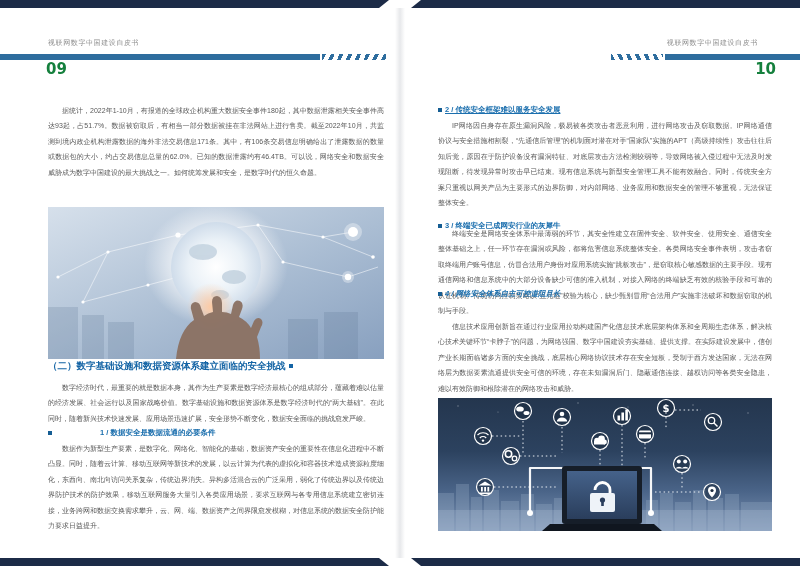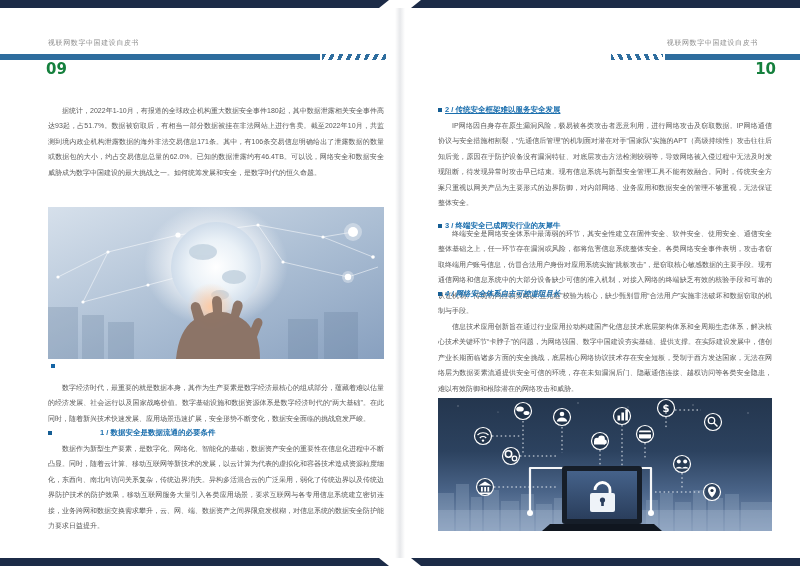--- a/index.html
+++ b/index.html
@@ -127,21 +127,21 @@
       <ellipse cx="155" cy="45" rx="14" ry="8"></ellipse>
         <ellipse cx="186" cy="70" rx="12" ry="7"></ellipse>
       <ellipse cx="172" cy="88" rx="9" ry="5"></ellipse>
     </g>
     <circle cx="163" cy="100" r="24" fill="url(#warm)"></circle>
     <path fill="#8b7263" opacity="0.97" d="M128,152 C130,132 136,120 146,113 L143,102 Q142,96 147,95 Q152,95 153,101 L156,109 Q160,106 165,105 L164,95 Q164,89 169,89 Q174,90 174,96 L174,105 Q179,105 183,107 L185,98 Q187,92 192,94 Q196,96 194,102 L191,110 Q199,114 203,121 L206,114 Q209,109 213,112 Q216,115 213,120 L209,130 Q212,140 212,152 Z"></path>
   </svg>
 </div>
 
 <div class="sec-hd">
-  <span class="sq"></span>
+  <span>（二）数字基础设施和数据资源体系建立面临的安全挑战</span><span class="sq"></span>
 </div>
 
 <p class="body-text col-l" style="top:380px;">数字经济时代，最重要的就是数据本身，其作为生产要素是数字经济最核心的组成部分，蕴藏着难以估量的经济发展、社会运行以及国家战略价值。数字基础设施和数据资源体系是数字经济时代的“两大基础”。在此同时，随着新兴技术快速发展、应用场景迅速扩展，安全形势不断变化，数据安全面临的挑战愈发严峻。</p>
 
 <div class="sub-hd" style="left:48px;top:428px;gap:48px;">
   <span class="bullet"></span>
   <span>1 / 数据安全是数据流通的必要条件</span>
 </div>
 <p class="body-text col-l" style="top:441px;">数据作为新型生产要素，是数字化、网络化、智能化的基础，数据资产安全的重要性在信息化进程中不断凸显。同时，随着云计算、移动互联网等新技术的发展，以云计算为代表的虚拟化和容器技术造成资源粒度细化，东西向、南北向访问关系复杂，传统边界消失。异构多活混合云的广泛采用，弱化了传统边界以及传统边界防护技术的防护效果，移动互联网服务大量引入各类应用场景，要求互联网与各专用信息系统建立密切连接，业务跨网和数据交换需求攀升，云、网、端、数据资产之间界限愈发模糊，对信息系统的数据安全防护能力要求日益提升。</p>
 

